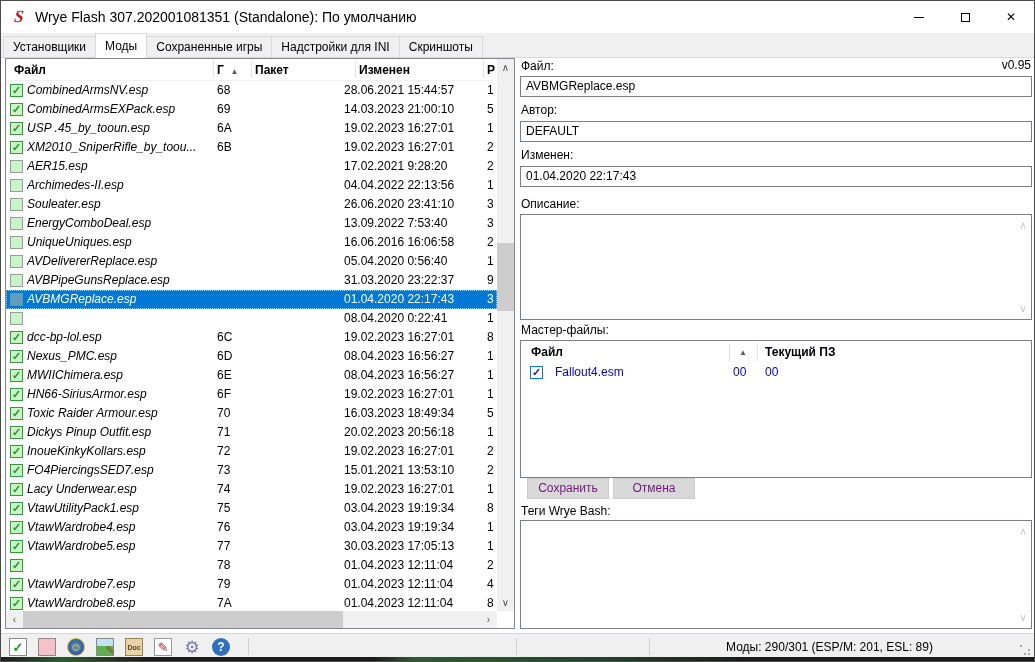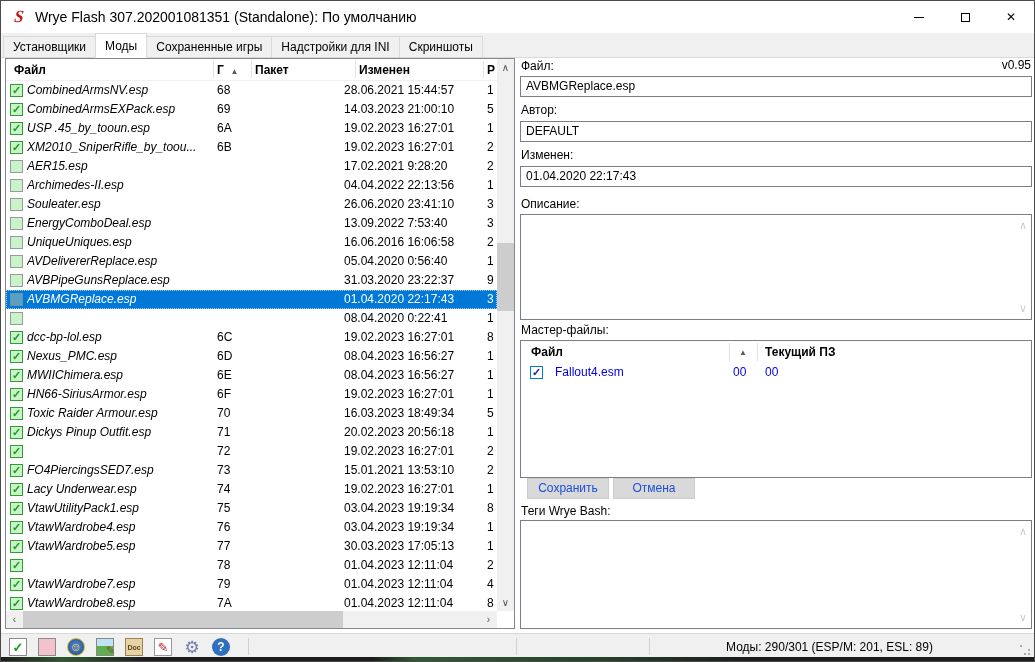--- a/index.html
+++ b/index.html
@@ -72,21 +72,21 @@
   .m-header { position:absolute; left:0; top:0; right:0; height:22px; }
   .m-header .hsep { position:absolute; top:2px; bottom:2px; width:1px; background:#e2e2e2; }
   .m-row { position:relative; height:19px; line-height:19px; color:#0000e0; }
   .m-cb { position:absolute; left:9px; top:3px; width:13px; height:13px; border:1px solid #0078d7;
     background:#fff; color:#24249c; font-size:11px; line-height:11px; text-align:center; font-weight:bold; }
   .mc-file { position:absolute; left:10px; width:175px; overflow:hidden;margin-left:24px; }
   .mc-idx { position:absolute; left:212px; }
   .mc-cur { position:absolute; left:244px; }
 
   .btn { position:absolute; height:21px; width:82px; background:#d9d9d9; border:1px solid #cccccc;
-    color:#1d4ed8; text-align:center; line-height:19px; }
+    color:#701a75; text-align:center; line-height:19px; }
 
   
   .statusbar { position:absolute; left:0; right:0; top:632px; height:26px; background:#f0f0f0;
     border-top:1px solid #d7d7d7; }
   .sb-sep { position:absolute; top:4px; bottom:4px; width:1px; background:#d0d0d0; }
   .sb-icons { position:absolute; left:8px; top:0; height:26px; display:flex; align-items:center; gap:11px; }
   .sicon { width:18px; height:18px; position:relative; display:flex; align-items:center; justify-content:center; }
   .ic-checkbox { background:#fff; border:1px solid #8a8a8a; color:#1d9e1d; font-weight:bold; font-size:13px; }
   .ic-pink { background:#f3c2ca; border:1px solid #8a8a8a; }
   .ic-fallout { background:radial-gradient(circle at 50% 45%, #5a8fd0 0%, #2a5aa0 70%); border-radius:50%;
@@ -317,20 +317,21 @@
     <span class="cb checked">✓</span>
     <span class="cell c-file">Dickys Pinup Outfit.esp</span>
     <span class="cell c-group">71</span>
     <span class="cell c-package"></span>
     <span class="cell c-modified">20.02.2023 20:56:18</span>
     <span class="cell c-size">1</span>
   </div>
 
   <div class="mrow">
     <span class="cb checked">✓</span>
+    <span class="cell c-file">InoueKinkyKollars.esp</span>
     <span class="cell c-group">72</span>
     <span class="cell c-package"></span>
     <span class="cell c-modified">19.02.2023 16:27:01</span>
     <span class="cell c-size">2</span>
   </div>
 
   <div class="mrow">
     <span class="cb checked">✓</span>
     <span class="cell c-file">FO4PiercingsSED7.esp</span>
     <span class="cell c-group">73</span>

